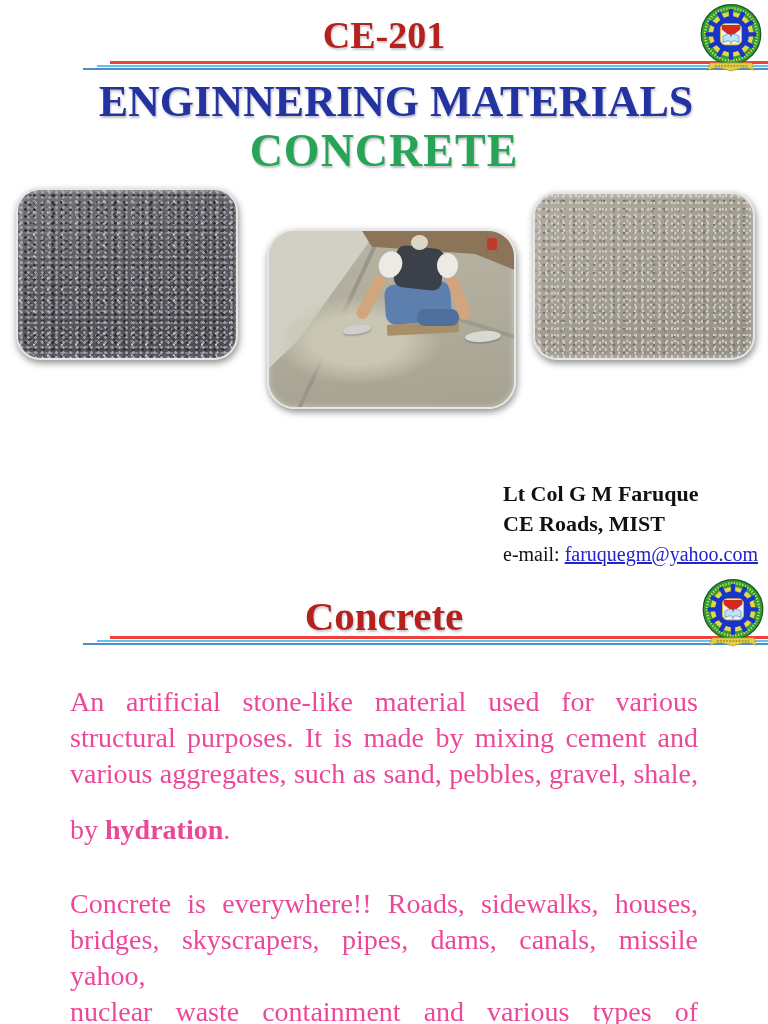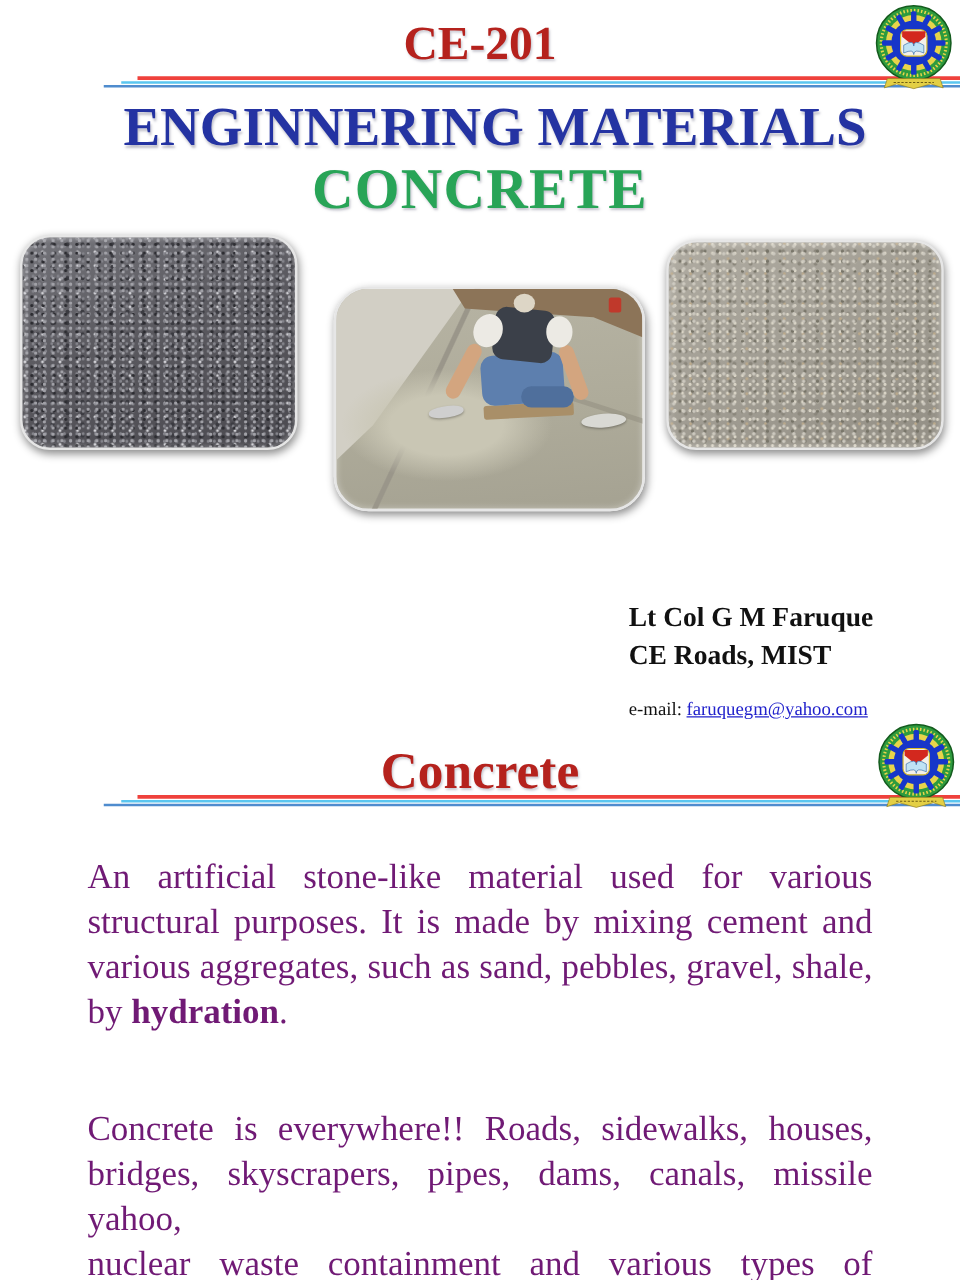--- a/index.html
+++ b/index.html
@@ -82,29 +82,29 @@
   .p-shirt-r { left:168px; top:22px; width:21px; height:25px; background:#eceae4; border-radius:50%; }
   .p-head { left:142px; top:4px; width:17px; height:15px; background:#ddd6c6; border-radius:50%; }
   .p-arm-l { left:96px; top:42px; width:12px; height:48px; background:#d3a57f; border-radius:6px; transform:rotate(28deg); }
   .p-arm-r { left:184px; top:44px; width:12px; height:46px; background:#d3a57f; border-radius:6px; transform:rotate(-20deg); }
   .p-trowel-l { left:74px; top:94px; width:28px; height:9px; background:#cfcfcf; border-radius:45%; transform:rotate(-8deg); box-shadow:0 1px 2px rgba(0,0,0,.3); }
   .p-trowel-r { left:196px; top:100px; width:36px; height:11px; background:#d9d9d4; border-radius:50%; transform:rotate(-4deg); box-shadow:0 1px 2px rgba(0,0,0,.3); }
 
   
   .author { position:absolute; left:503px; top:479px; color:#111; }
   .author-name, .author-dept { font-size:22px; font-weight:bold; line-height:30px; }
-  .author-email { font-size:15px; line-height:24px; margin-top:17px; color:#111; }
+  .author-email { font-size:20px; line-height:24px; margin-top:3px; color:#111; }
   .author-email a { color:#2222cc; text-decoration:underline; }
 
   
-  .para { position:absolute; left:70px; width:628px; font-size:28px; line-height:36px; color:#701a75; }
+  .para { position:absolute; left:70px; width:628px; font-size:28px; line-height:36px; color:#ec4899; }
   #para1 { top:108px; }
   #para2 { top:310px; }
   .jline { text-align:justify; text-align-last:justify; }
-  .jlast { text-align-last:left; }
+  .jlast { text-align-last:left;margin-top:20px; }
 </style>
 </head>
 <body>
 
 <div class="page">
 
   <div class="slide" id="slide1">
 
     <div class="course-code">CE-201</div>
 

